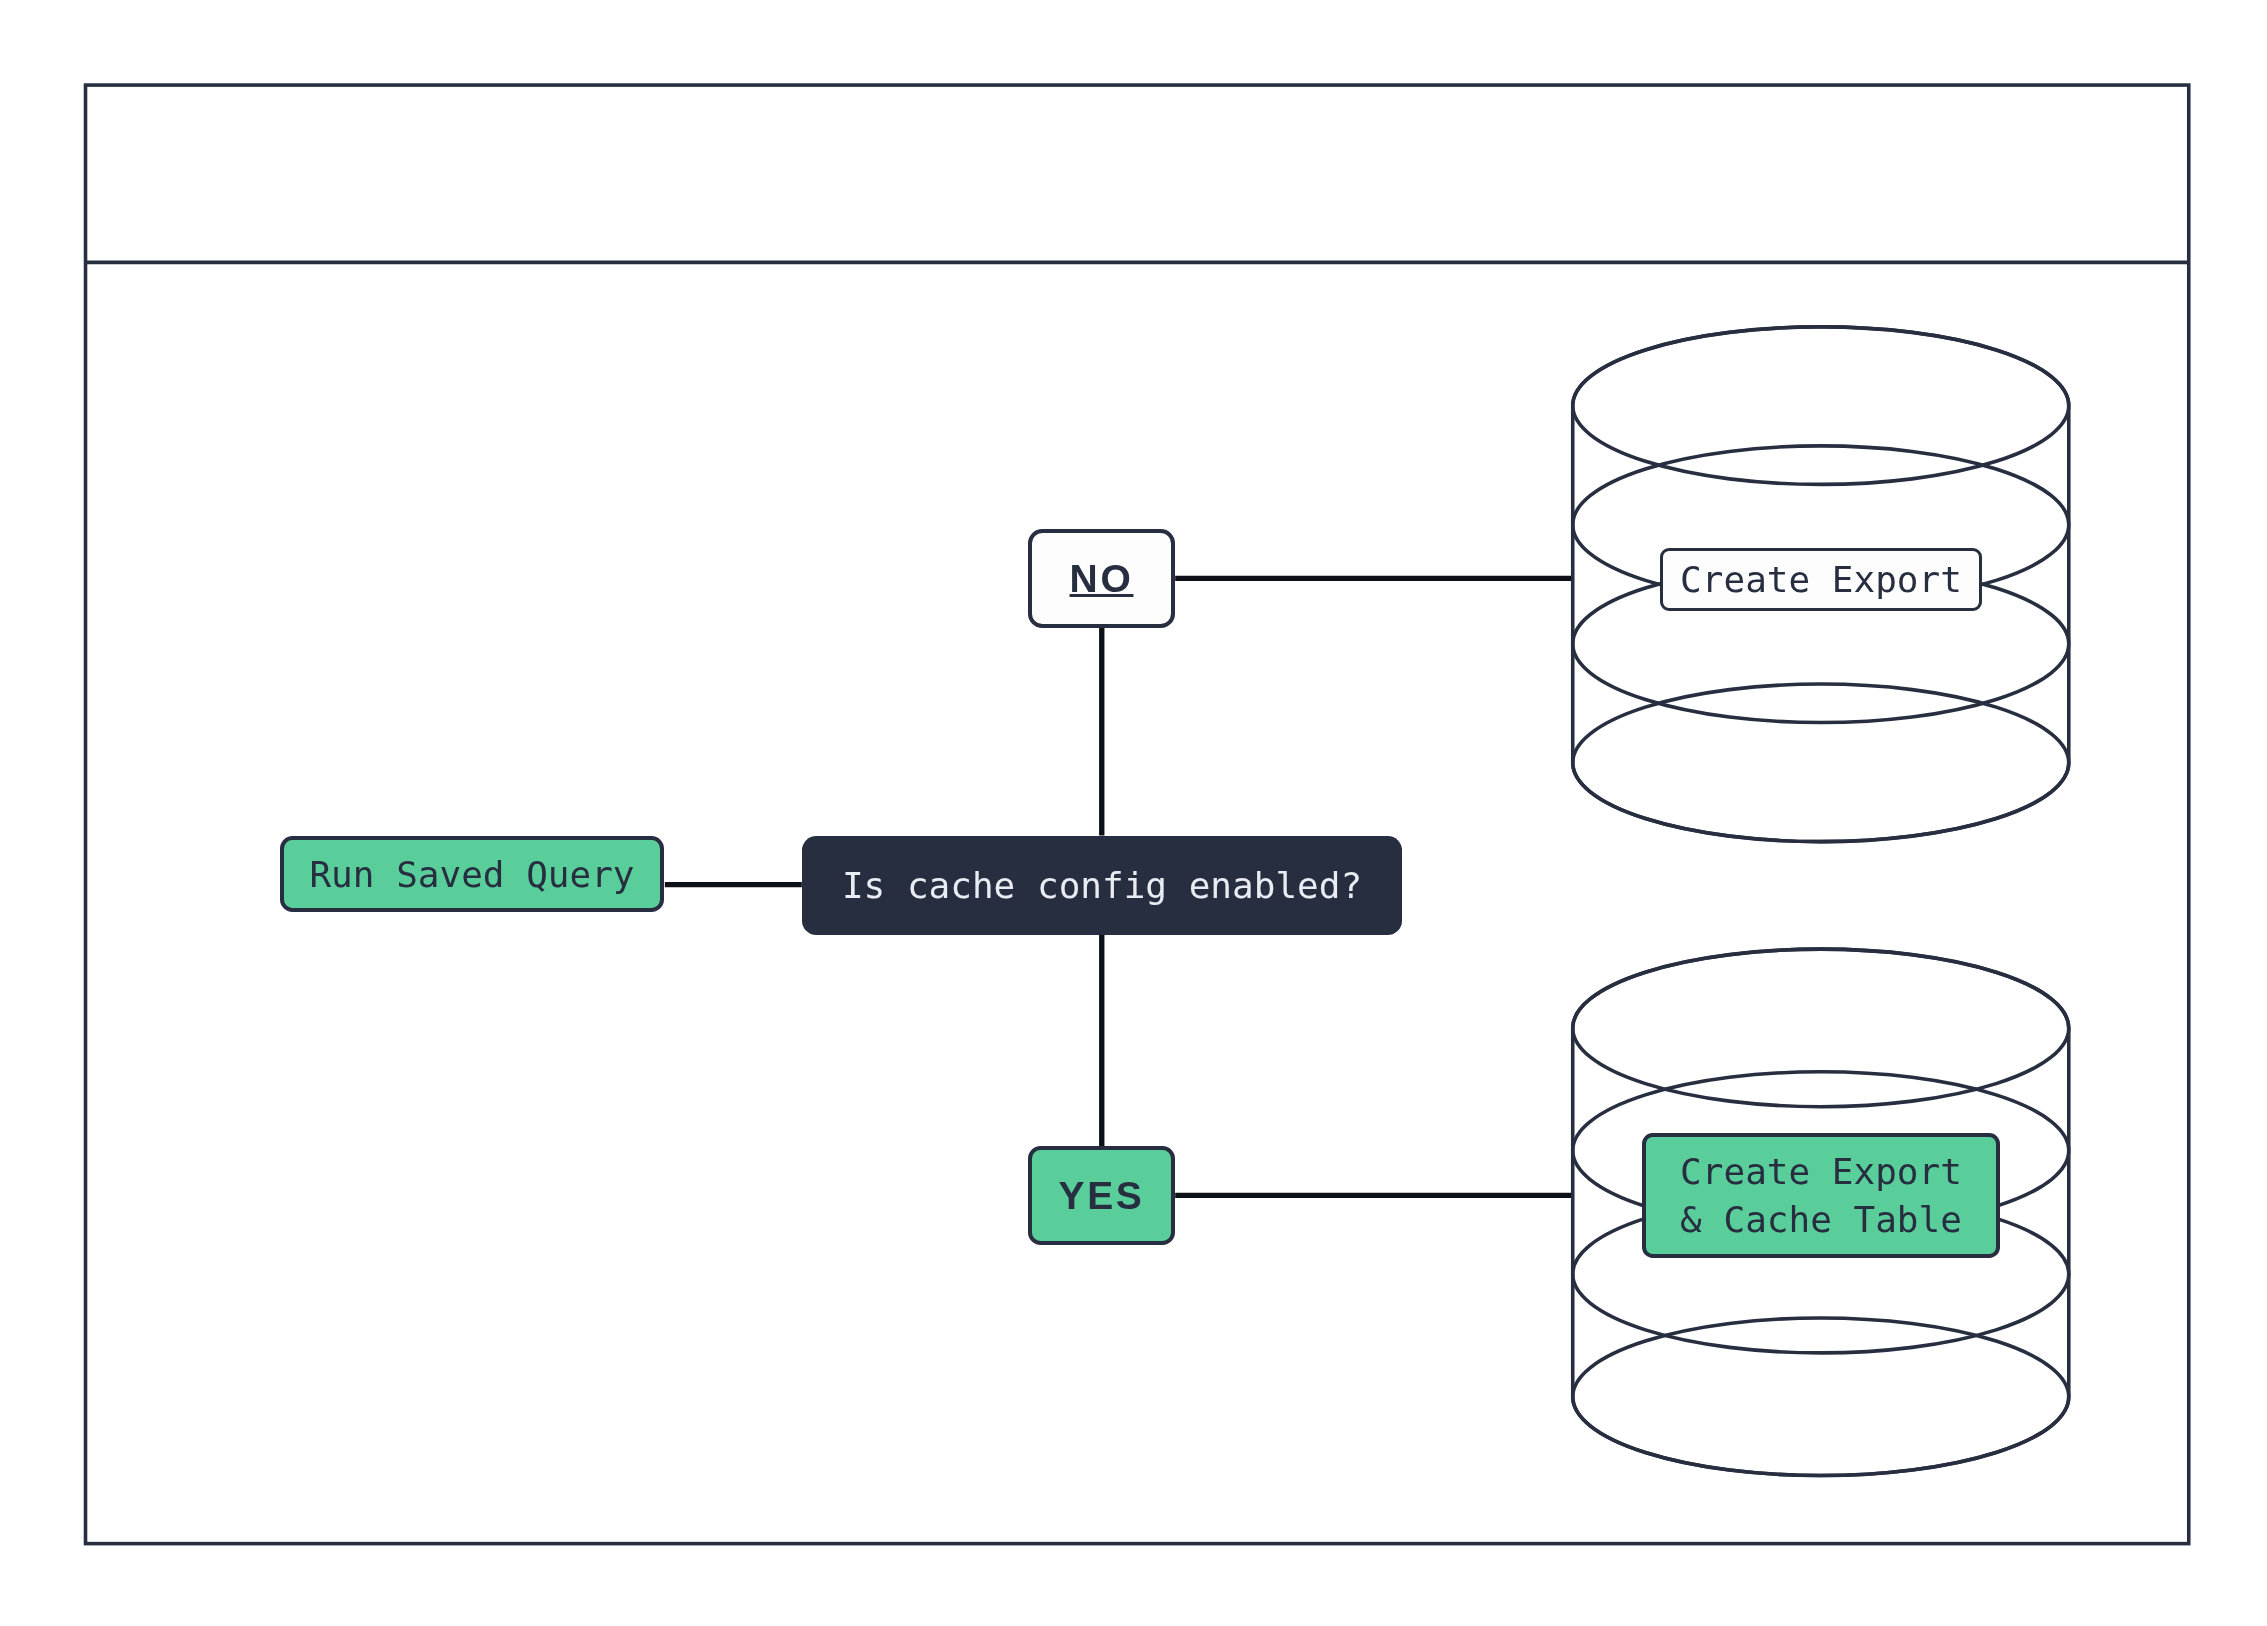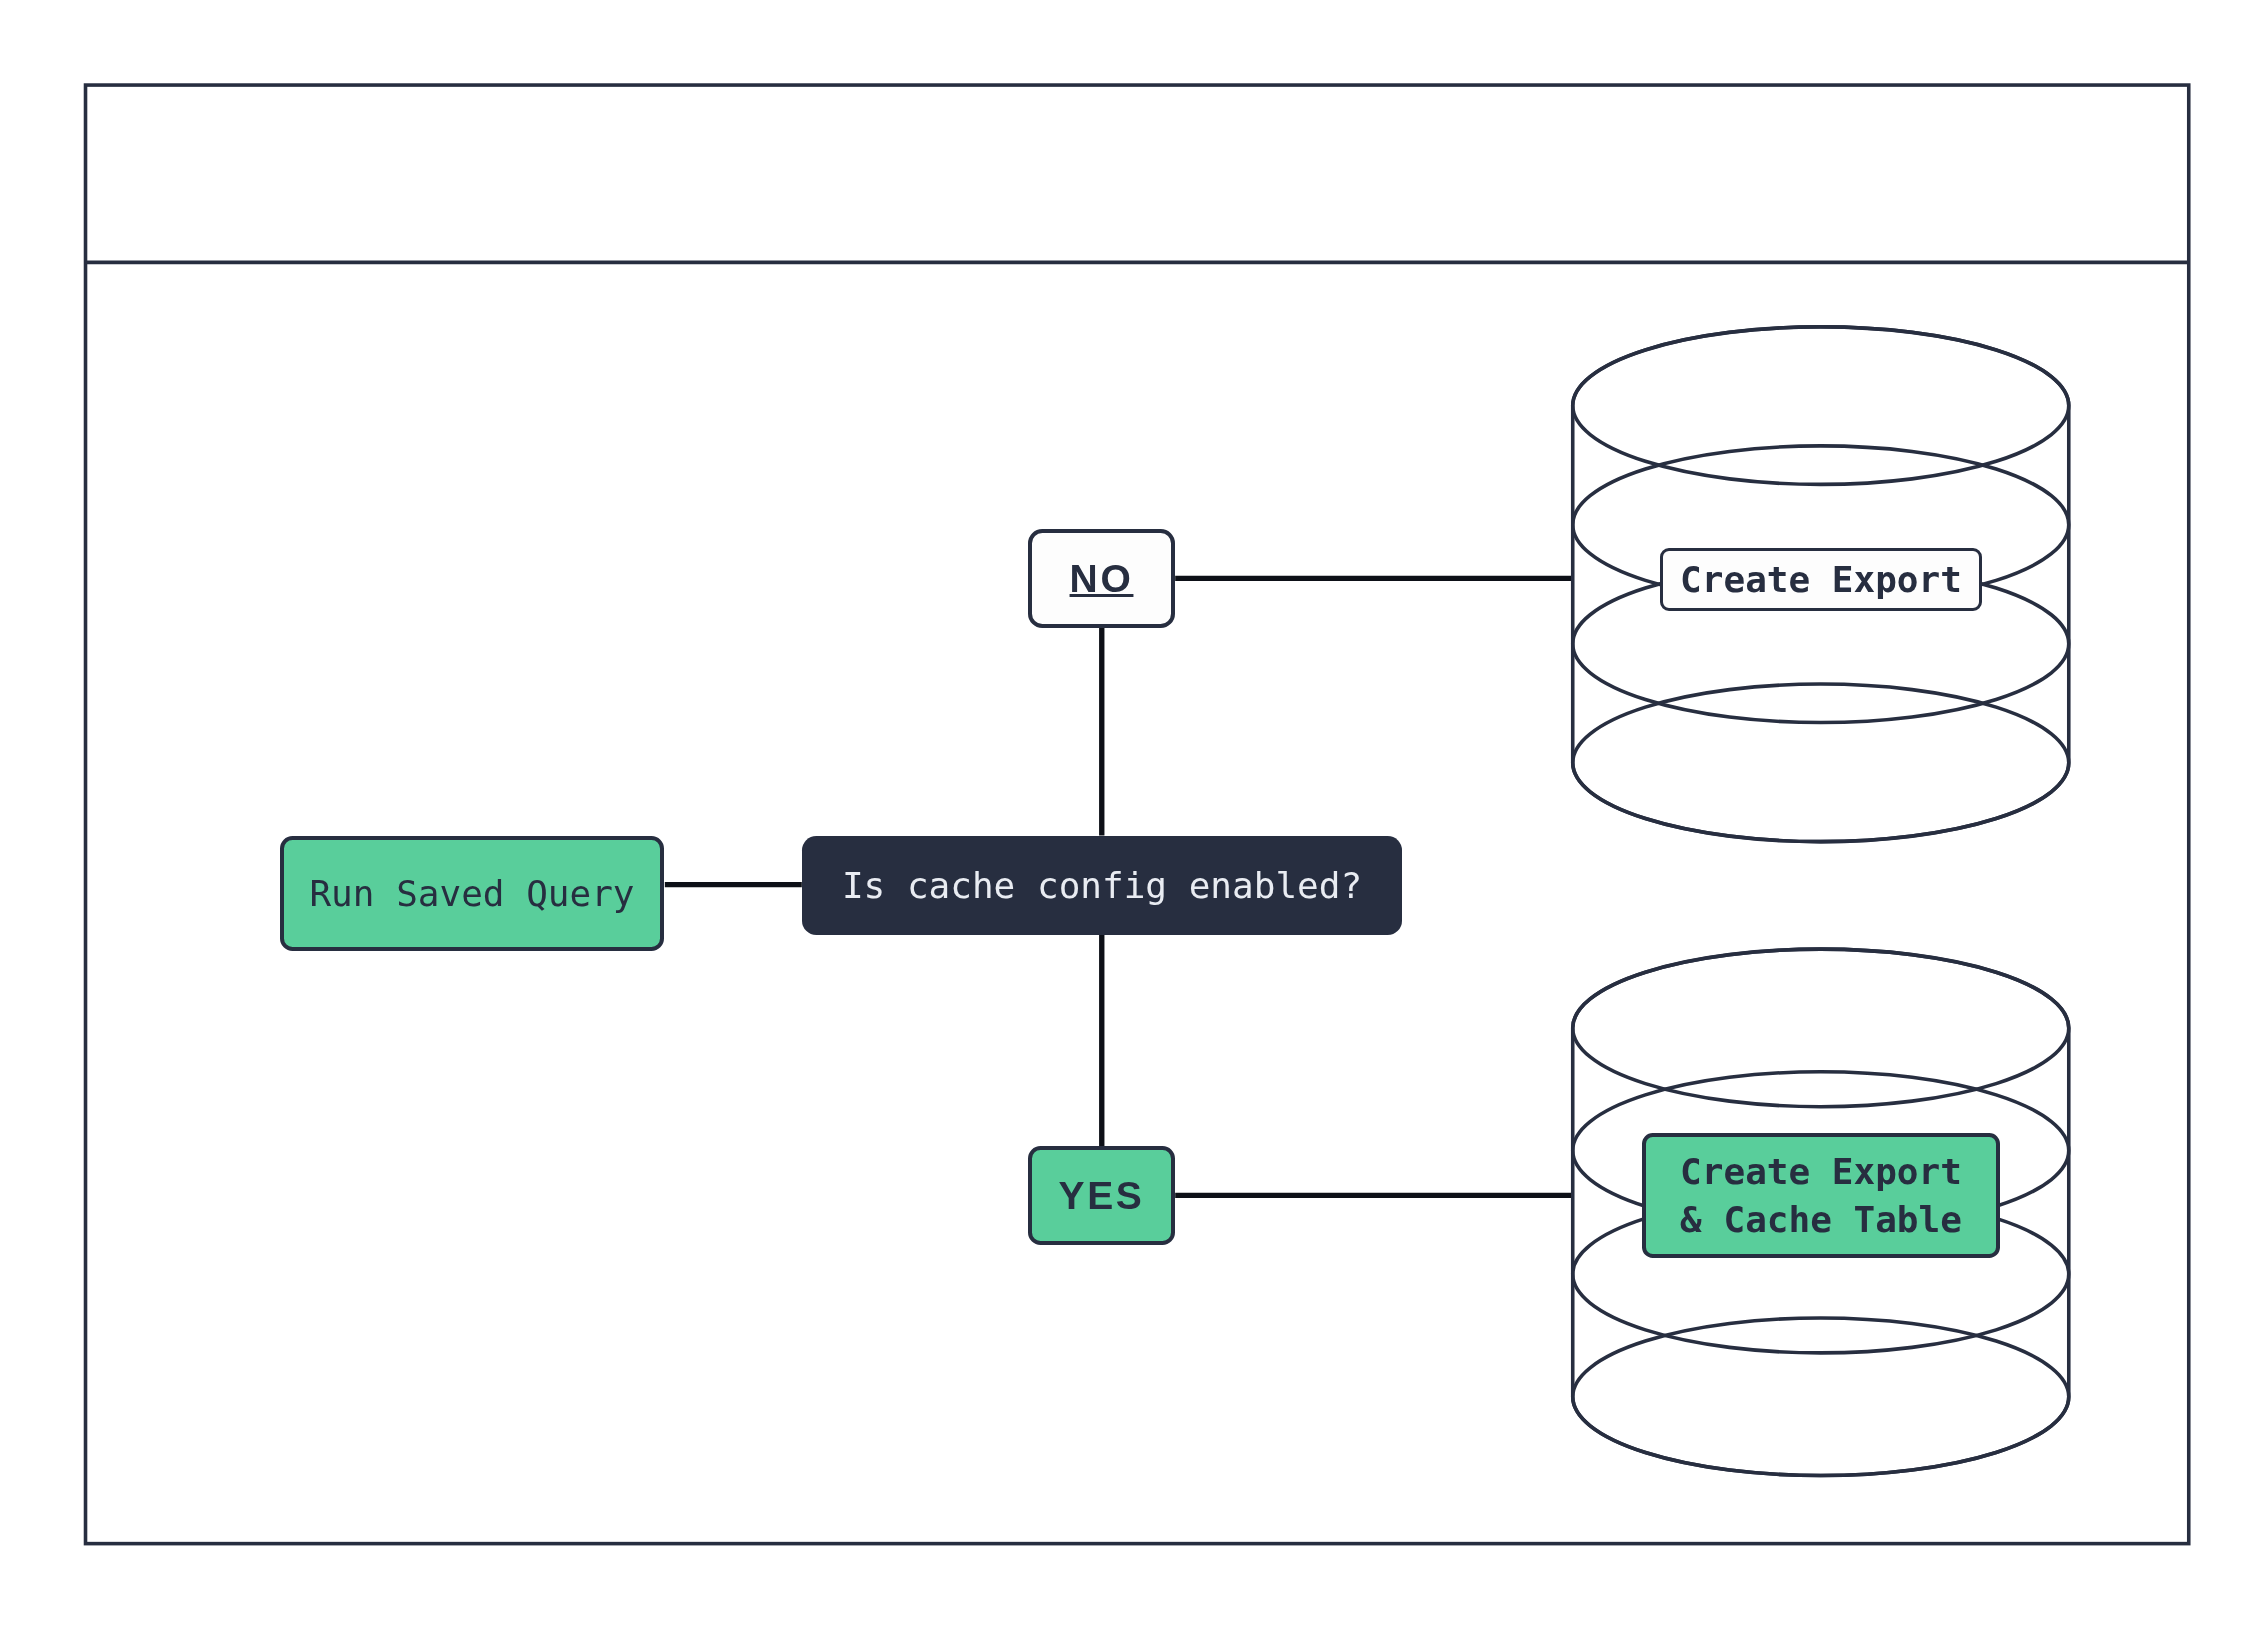--- a/index.html
+++ b/index.html
@@ -59,21 +59,21 @@
   }
   .cyl-label{
     position:absolute;
     display:flex;
     flex-direction:column;
     align-items:center;
     justify-content:center;
     z-index:2;
     color:var(--dark);
     font-size:36px;
-    font-weight:700;
+    font-weight:400;
     line-height:48px;
     white-space:nowrap;
   }
   .cyl-label-white{
     background:var(--node-white);
     border:3.6px solid var(--dark);
     border-radius:9px;
   }
   .cyl-label-green{
     background:var(--green);
@@ -123,21 +123,21 @@
     <g>
       <path class="cyl-fill" stroke-width="4" d="M 1756 1148 A 277 88 0 0 1 2310 1148 L 2310 1560 A 277 88 0 0 1 1756 1560 Z"></path>
       <ellipse cx="2033" cy="1148" rx="277" ry="88" class="stroke-dark" stroke-width="4"></ellipse>
       <ellipse cx="2033" cy="1285" rx="277" ry="88" class="stroke-dark" stroke-width="4"></ellipse>
       <ellipse cx="2033" cy="1423" rx="277" ry="88" class="stroke-dark" stroke-width="4"></ellipse>
       <ellipse cx="2033" cy="1560" rx="277" ry="88" class="stroke-dark" stroke-width="4"></ellipse>
     </g>
   </svg>
 
 
-  <div class="node node-green" style="left:280px;top:836px;width:384px;height:115px;">Run Saved Query</div>
+  <div class="node node-green" style="left:280px;top:836px;width:384px;height:76px;">Run Saved Query</div>
 
   <div class="node node-dark" style="left:802px;top:836px;width:600px;height:99px;">Is cache config enabled?</div>
 
   <div class="node node-white decision-label" style="left:1028px;top:529px;width:147px;height:99px;">NO</div>
 
   <div class="node node-green decision-label" style="left:1028px;top:1146px;width:147px;height:99px;">YES</div>
 
   <div class="cyl-label cyl-label-white" style="left:1660px;top:548px;width:322px;height:63px;">Create Export</div>
 
   <div class="cyl-label cyl-label-green" style="left:1642px;top:1133px;width:358px;height:125px;">

